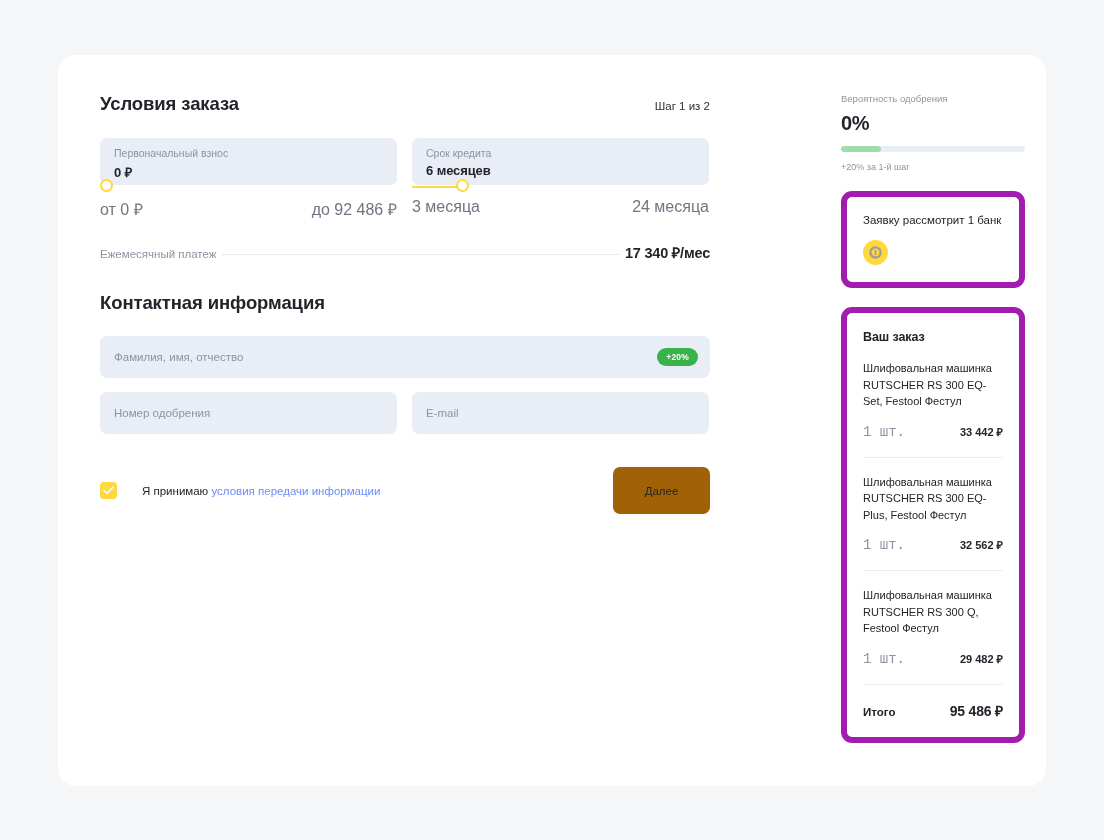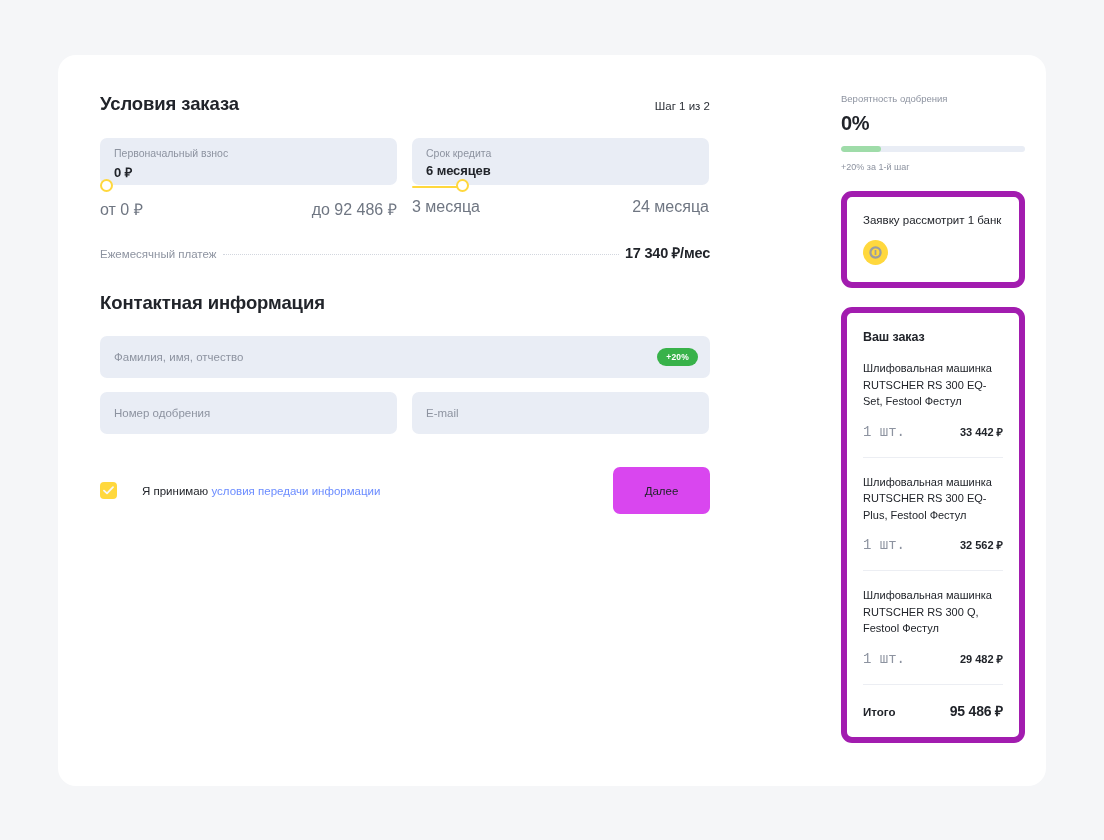--- a/index.html
+++ b/index.html
@@ -80,21 +80,21 @@
   }
   .agree-left { display: flex; align-items: center; gap: 25px; }
   .checkbox {
     width: 17px; height: 17px; border-radius: 4px; background: #ffd83d;
     display: flex; align-items: center; justify-content: center; flex: none;
   }
   .checkbox svg { display: block; }
   .agree-text { font-size: 11.5px; color: #21242a; }
   .agree-link { color: #6b8cff; }
   .next-btn {
-    width: 97px; height: 47px; background: #d946ef; border-radius: 7px;
+    width: 97px; height: 47px; background: #a16207; border-radius: 7px;
     display: flex; align-items: center; justify-content: center;
     font-size: 11.5px; color: #21242a; border: none; cursor: pointer;
     font-family: inherit;
   }
 
   
   .right-col { position: absolute; left: 752px; top: 38px; width: 215px; padding-left: 31px; }
 
   .prob-title { font-size: 9.5px; color: #8d93a0; }
   .prob-value { font-size: 20px; font-weight: 700; color: #21242a; margin-top: 8px; letter-spacing: -0.4px; }

